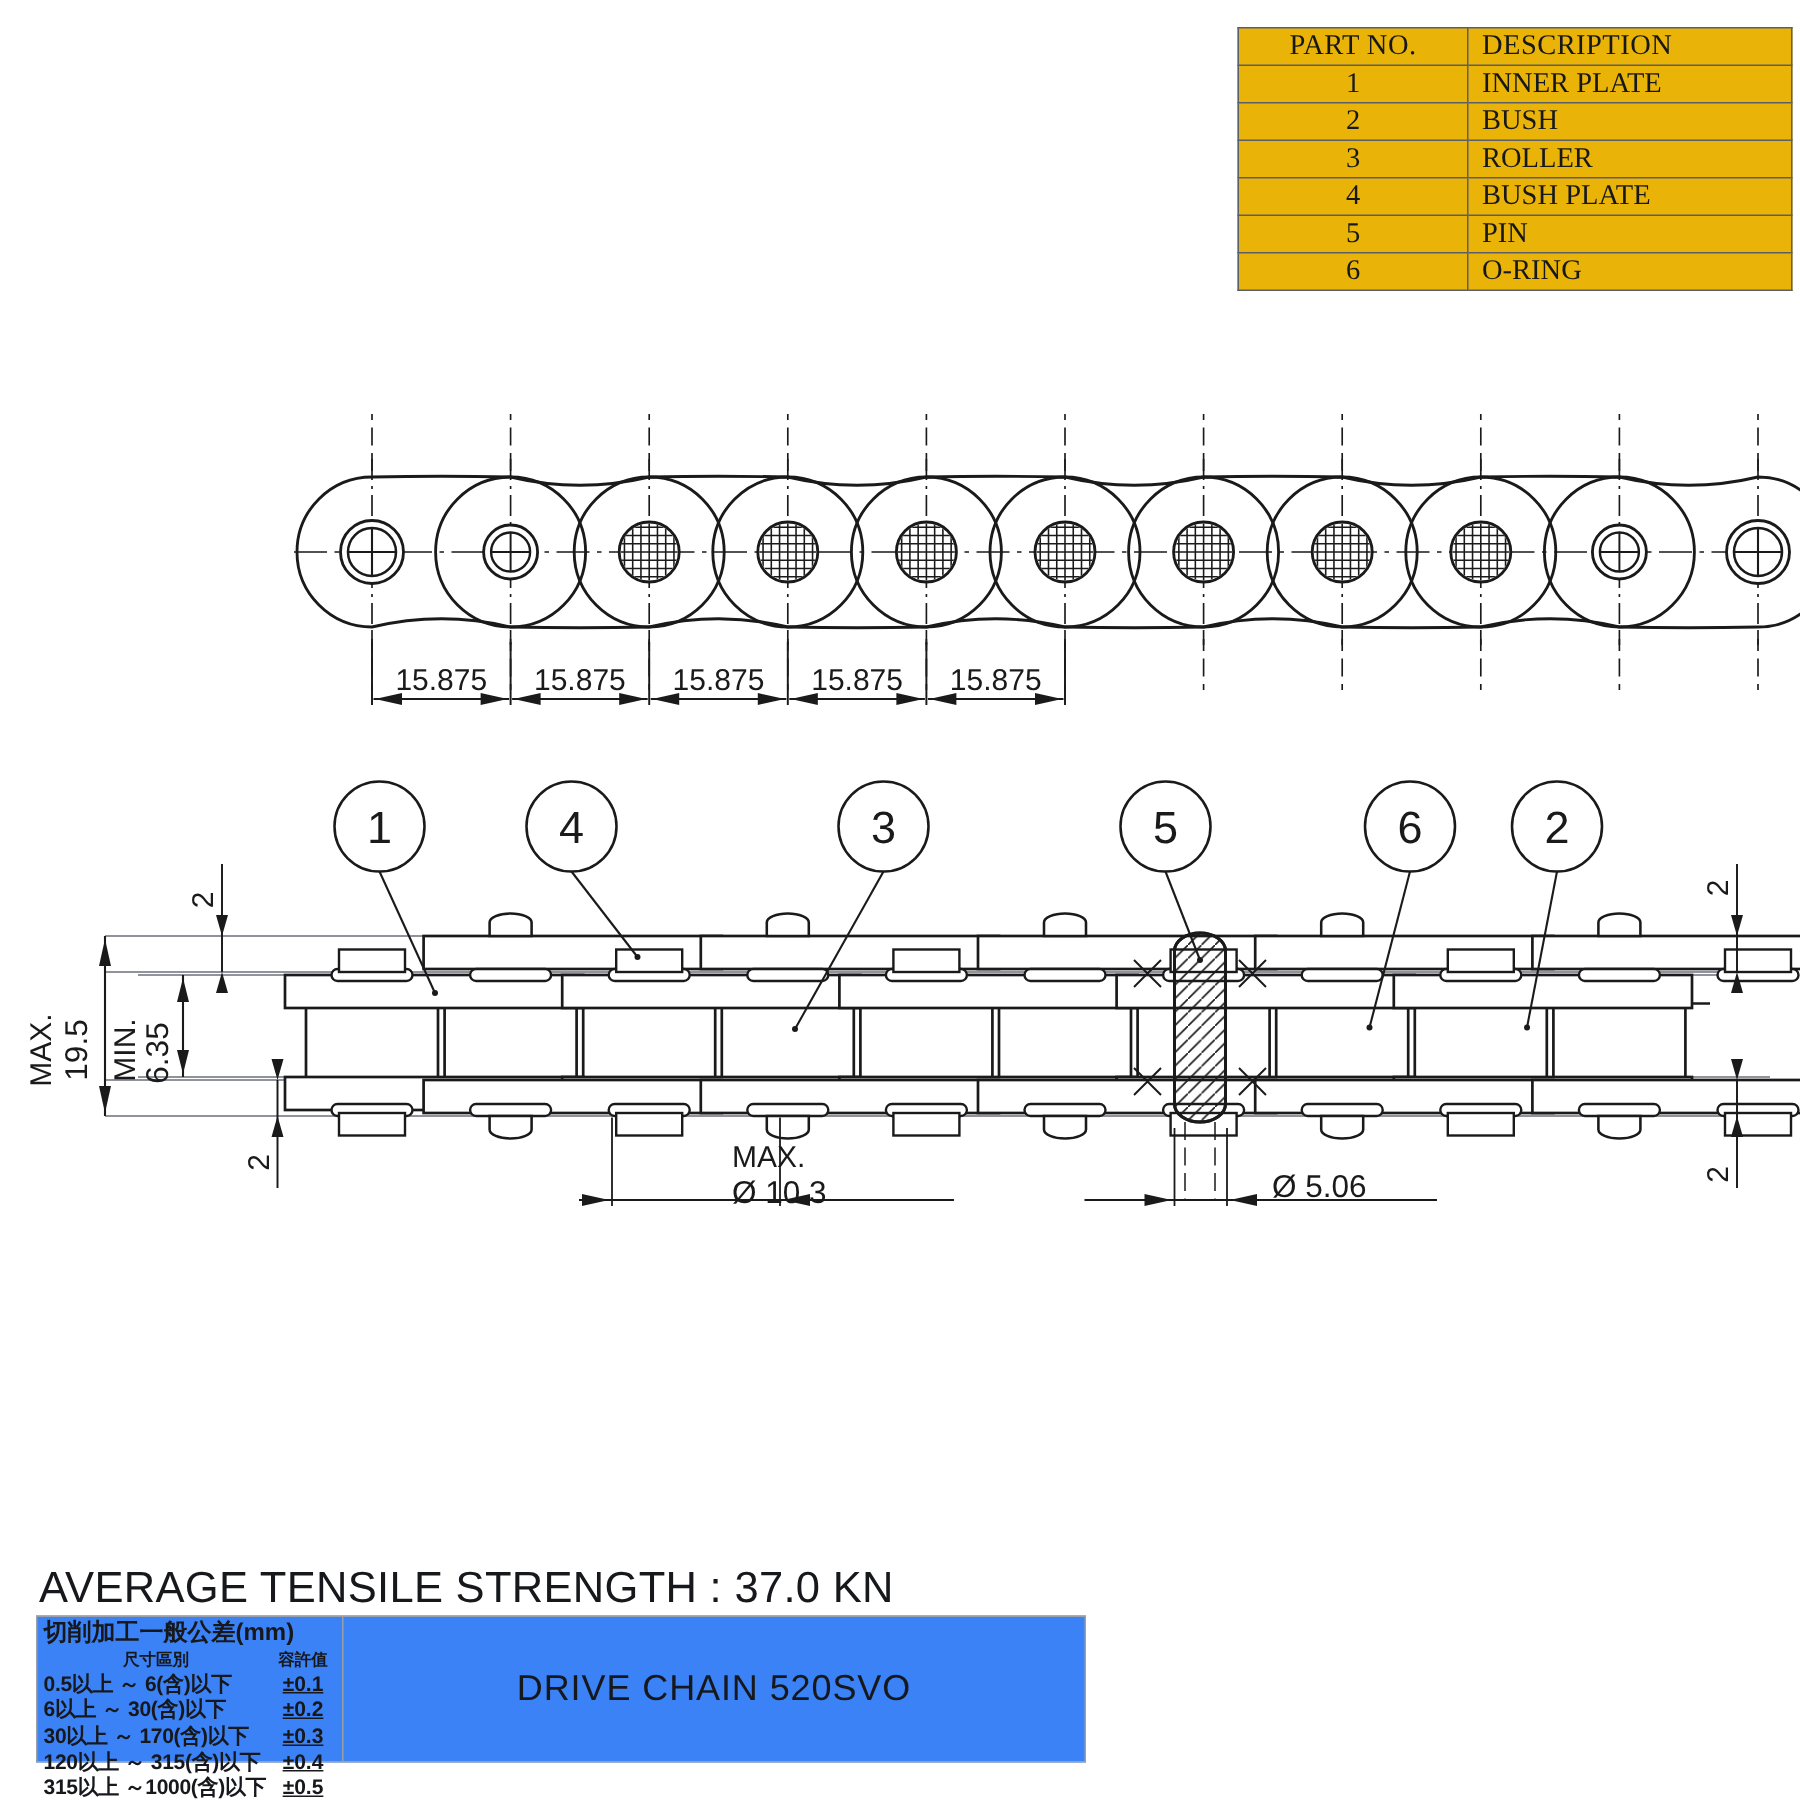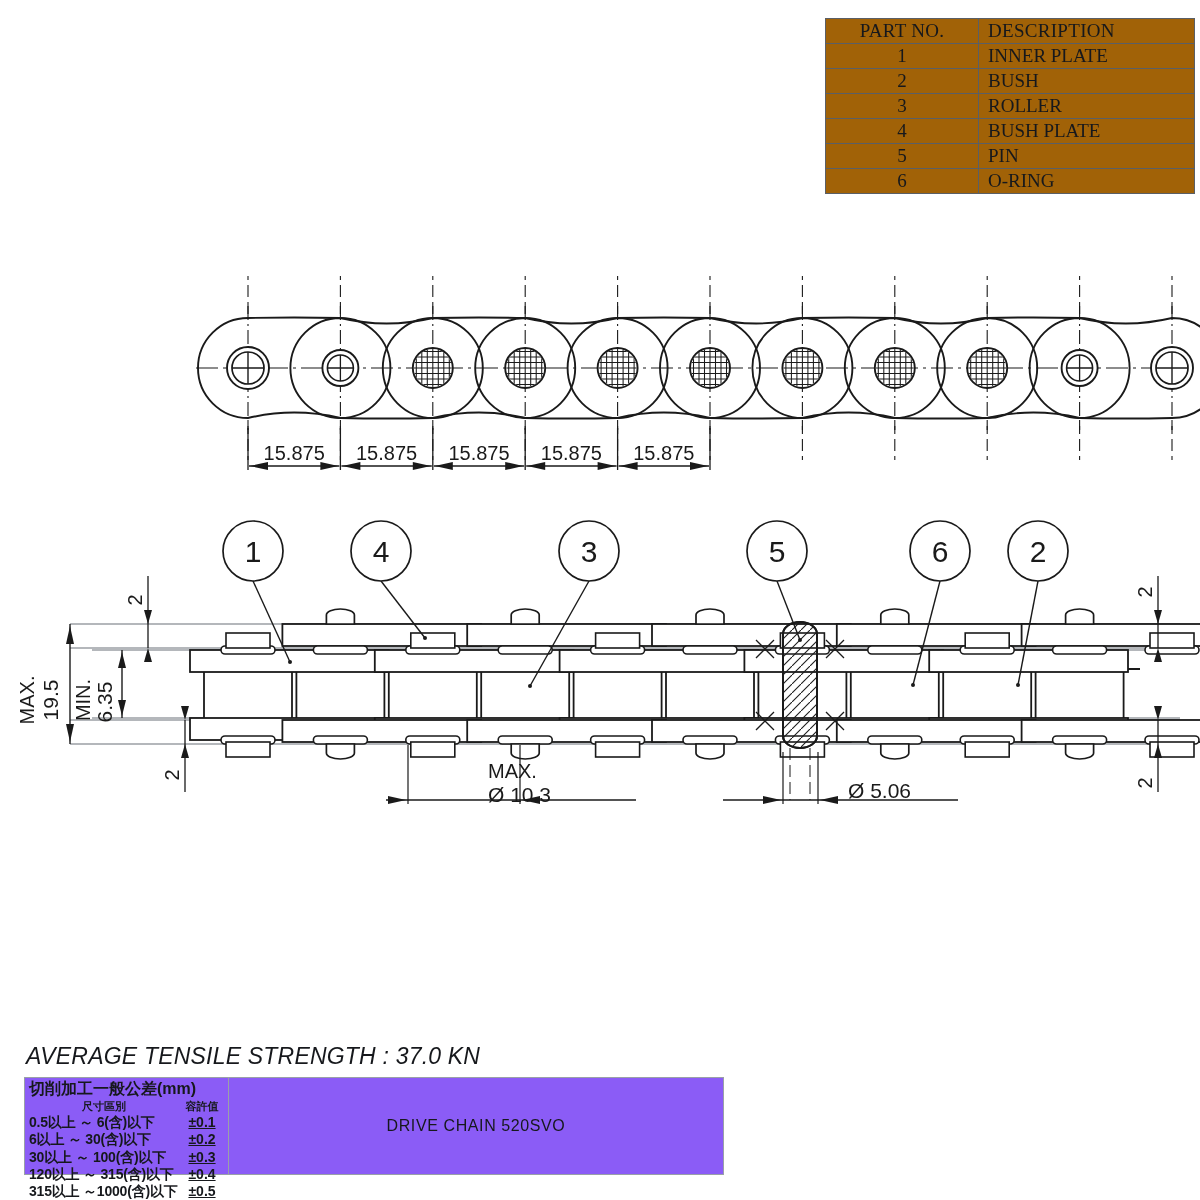--- a/index.html
+++ b/index.html
@@ -9,66 +9,66 @@
     font-family:"Liberation Sans", sans-serif;
     color:#111;
   }
   #sheet{position:absolute;left:0;top:0;width:1200px;height:1200px;}
 
   
   #parts-table{
     position:absolute;left:825px;top:18px;width:370px;
     border-collapse:collapse;
     font-family:"Liberation Serif", serif;
-    background:#a16207;
+    background:#eab308;
     padding-left:24px;
   }
   #parts-table td,#parts-table th{
     border:1px solid #5a5f66;
     font-weight:normal;
     font-size:19px;
     line-height:1.05;
     padding:2px 6px;
     color:#16181c;
   }
   #parts-table .c-no{width:140px;text-align:center;}
   #parts-table .c-desc{text-align:left;padding-left:9px;}
   #parts-table thead td{text-align:center;font-size:19px;letter-spacing:.3px;}
 
   
   #draw{position:absolute;left:0;top:0;width:1200px;height:1200px;}
 
   
   #tensile{
     position:absolute;left:26px;top:1043px;
-    font-size:23px;letter-spacing:.2px;color:#16181c;white-space:nowrap;font-style:italic;
+    font-size:29px;letter-spacing:.2px;color:#16181c;white-space:nowrap;
   }
   #title-block{
     position:absolute;left:24px;top:1077px;width:700px;height:98px;
-    border:1px solid #9aa0a8;box-sizing:border-box;display:flex;background:#8b5cf6;
+    border:1px solid #9aa0a8;box-sizing:border-box;display:flex;background:#3b82f6;
   }
   #tol-cell{
     width:204px;border-right:1px solid #9aa0a8;box-sizing:border-box;
     padding:2px 3px 0 4px;display:flex;flex-direction:column;
   }
   #tol-title{font-size:16px;font-weight:bold;line-height:1.15;color:#16181c;white-space:nowrap;}
   #tol-head{display:flex;font-size:11px;font-weight:bold;margin-top:1px;color:#16181c;}
   #tol-head .h1{flex:1;text-align:center;}
   #tol-head .h2{width:46px;text-align:center;}
   .tol-row{display:flex;font-size:14px;font-weight:bold;line-height:1.22;color:#16181c;white-space:nowrap;}
   .tol-row .r-range{flex:1;letter-spacing:-.2px;}
   .tol-row .r-val{width:46px;text-align:center;text-decoration:underline;}
   #spec-cell{
     width:148px;border-right:1px solid #9aa0a8;box-sizing:border-box;
     display:flex;align-items:center;justify-content:center;
     font-size:27px;font-weight:bold;color:#16181c;
   }
   #name-cell{
     flex:1;display:flex;align-items:center;justify-content:center;
-    font-size:16px;letter-spacing:.6px;color:#16181c;
+    font-size:24px;letter-spacing:.6px;color:#16181c;
   }
 </style>
 </head>
 <body>
 
 <div id="sheet">
 
   <table id="parts-table">
     <thead>
       <tr>
@@ -569,21 +569,21 @@
       <div id="tol-rows">
           <div class="tol-row">
             <span class="r-range">0.5以上 ～     6(含)以下</span>
             <span class="r-val">±0.1</span>
           </div>
           <div class="tol-row">
             <span class="r-range">6以上   ～   30(含)以下</span>
             <span class="r-val">±0.2</span>
           </div>
           <div class="tol-row">
-            <span class="r-range">30以上  ～  100(含)以下</span>
+            <span class="r-range">30以上  ～  170(含)以下</span>
             <span class="r-val">±0.3</span>
           </div>
           <div class="tol-row">
             <span class="r-range">120以上 ～  315(含)以下</span>
             <span class="r-val">±0.4</span>
           </div>
           <div class="tol-row">
             <span class="r-range">315以上 ～1000(含)以下</span>
             <span class="r-val">±0.5</span>
           </div>

